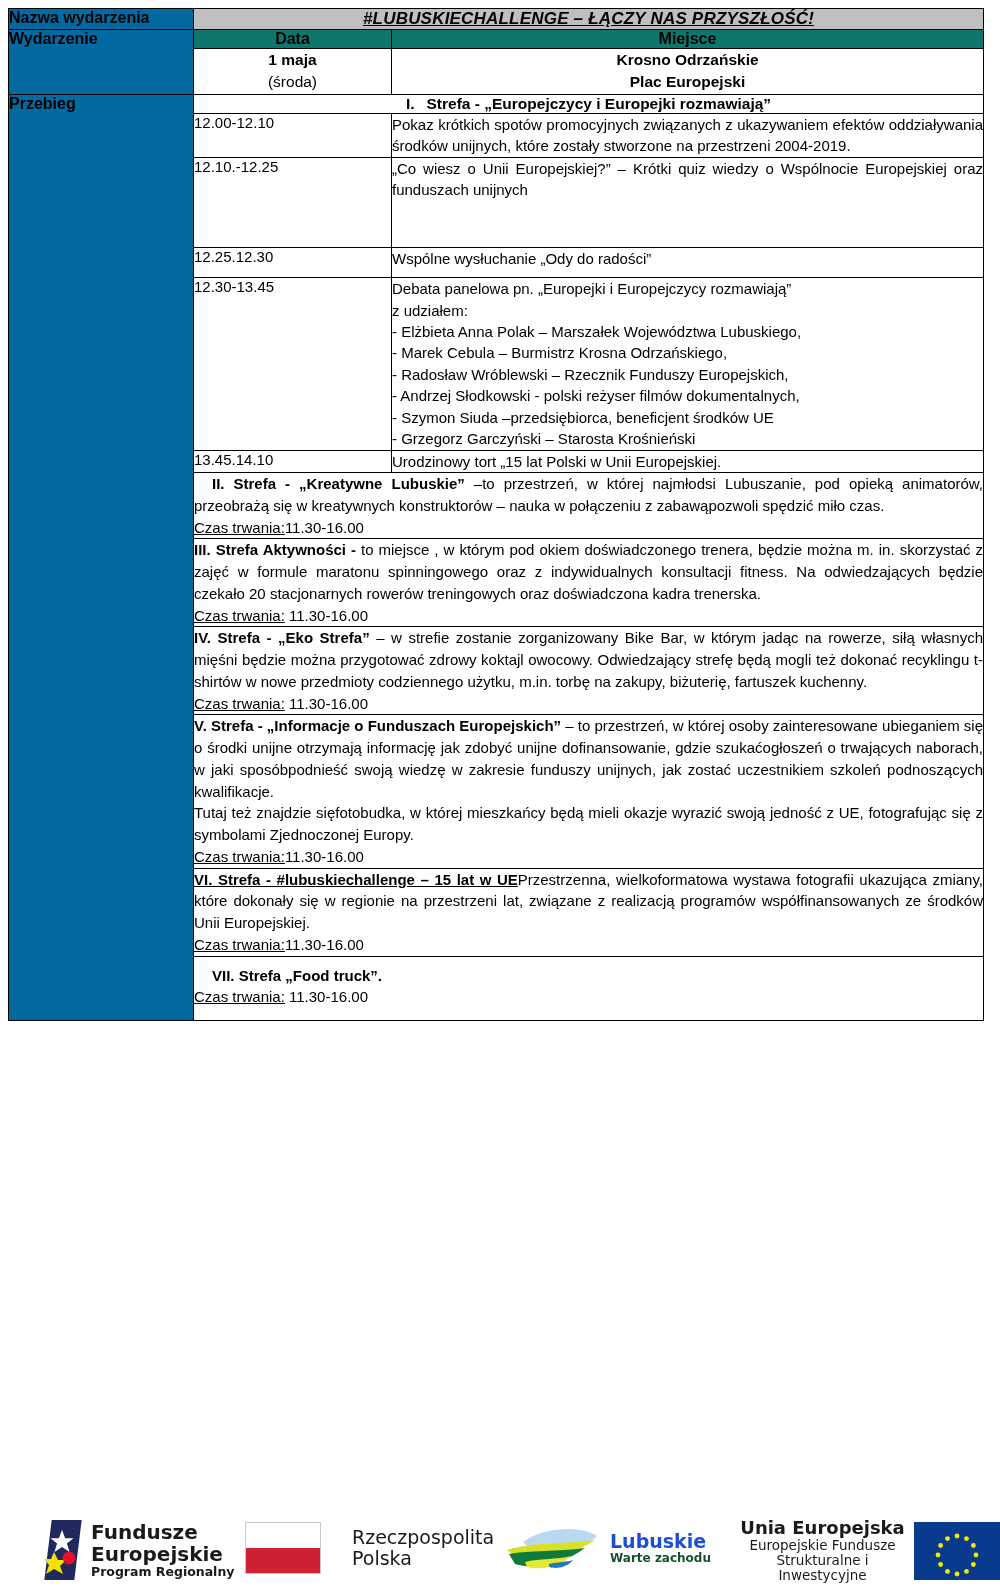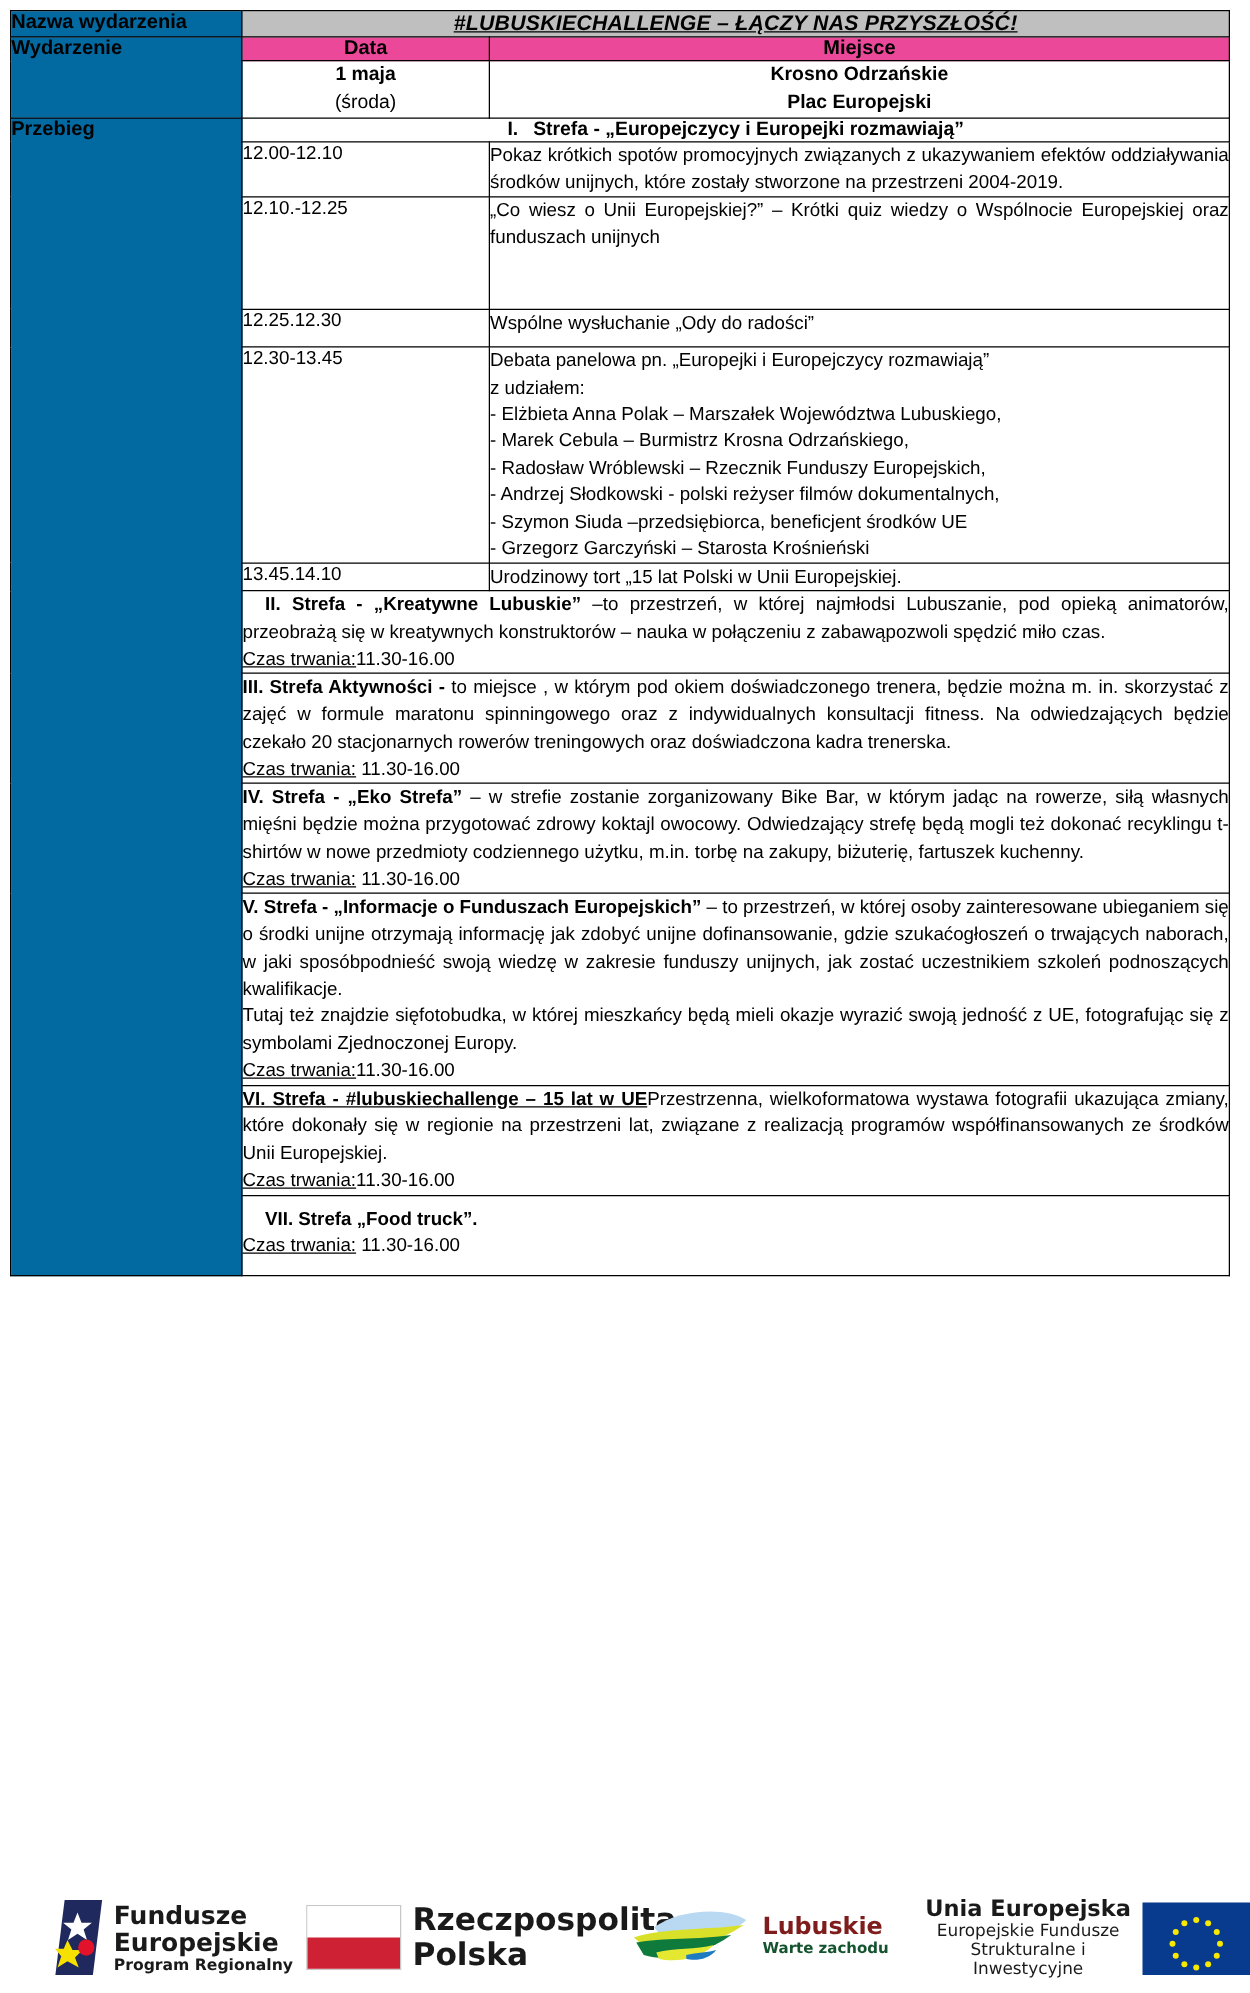--- a/index.html
+++ b/index.html
@@ -59,21 +59,21 @@
   .title-text {
     font-weight: bold;
     font-style: italic;
     font-size: 17px;
     text-decoration: underline;
     letter-spacing: .2px;
   }
 
   
   .subhdr {
-    background: #ec4899;
+    background: #0f766e;
     text-align: center;
     font-weight: bold;
     font-size: 16px;
     padding: 7px 4px;
     vertical-align: middle;
   }
   .datacell {
     text-align: center;
     font-size: 15.5px;
     padding: 7px 4px 10px 4px;
@@ -168,26 +168,26 @@
 
   
   #logo-rp { left: 245px; top: 28px; }
   #logo-rp .flag {
     width: 76px; height: 52px;
     border: 1px solid #c8c8c8;
     box-sizing: border-box;
   }
   #logo-rp .flag .w { height: 50%; background: #ffffff; }
   #logo-rp .flag .r { height: 50%; background: #cf2134; }
-  #logo-rp .rp-l1, #logo-rp .rp-l2 { font-size: 25px; font-weight: bold; }
+  #logo-rp .rp-l1, #logo-rp .rp-l2 { font-size: 19px; font-weight: normal; margin-left: 22px; }
 
   
   #logo-lb { left: 505px; top: 30px; }
   #logo-lb .mark { width: 96px; height: 48px; position: relative; }
-  #logo-lb .lb-l1 { font-size: 19px; font-weight: bold; color: #7f1d1d; }
+  #logo-lb .lb-l1 { font-size: 19px; font-weight: bold; color: #1d4ed8; }
   #logo-lb .lb-l2 { font-size: 12px; font-weight: bold; color: #14532d; }
 
   
   #logo-ue { left: 740px; top: 24px; }
   #logo-ue .ue-txt { text-align: center; }
   #logo-ue .ue-l1 { font-size: 18px; font-weight: bold; }
   #logo-ue .ue-l2 { font-size: 13.5px; }
   #logo-ue .ue-l3 { font-size: 13.5px; }
   #logo-ue .euflag {
     width: 86px; height: 58px;

